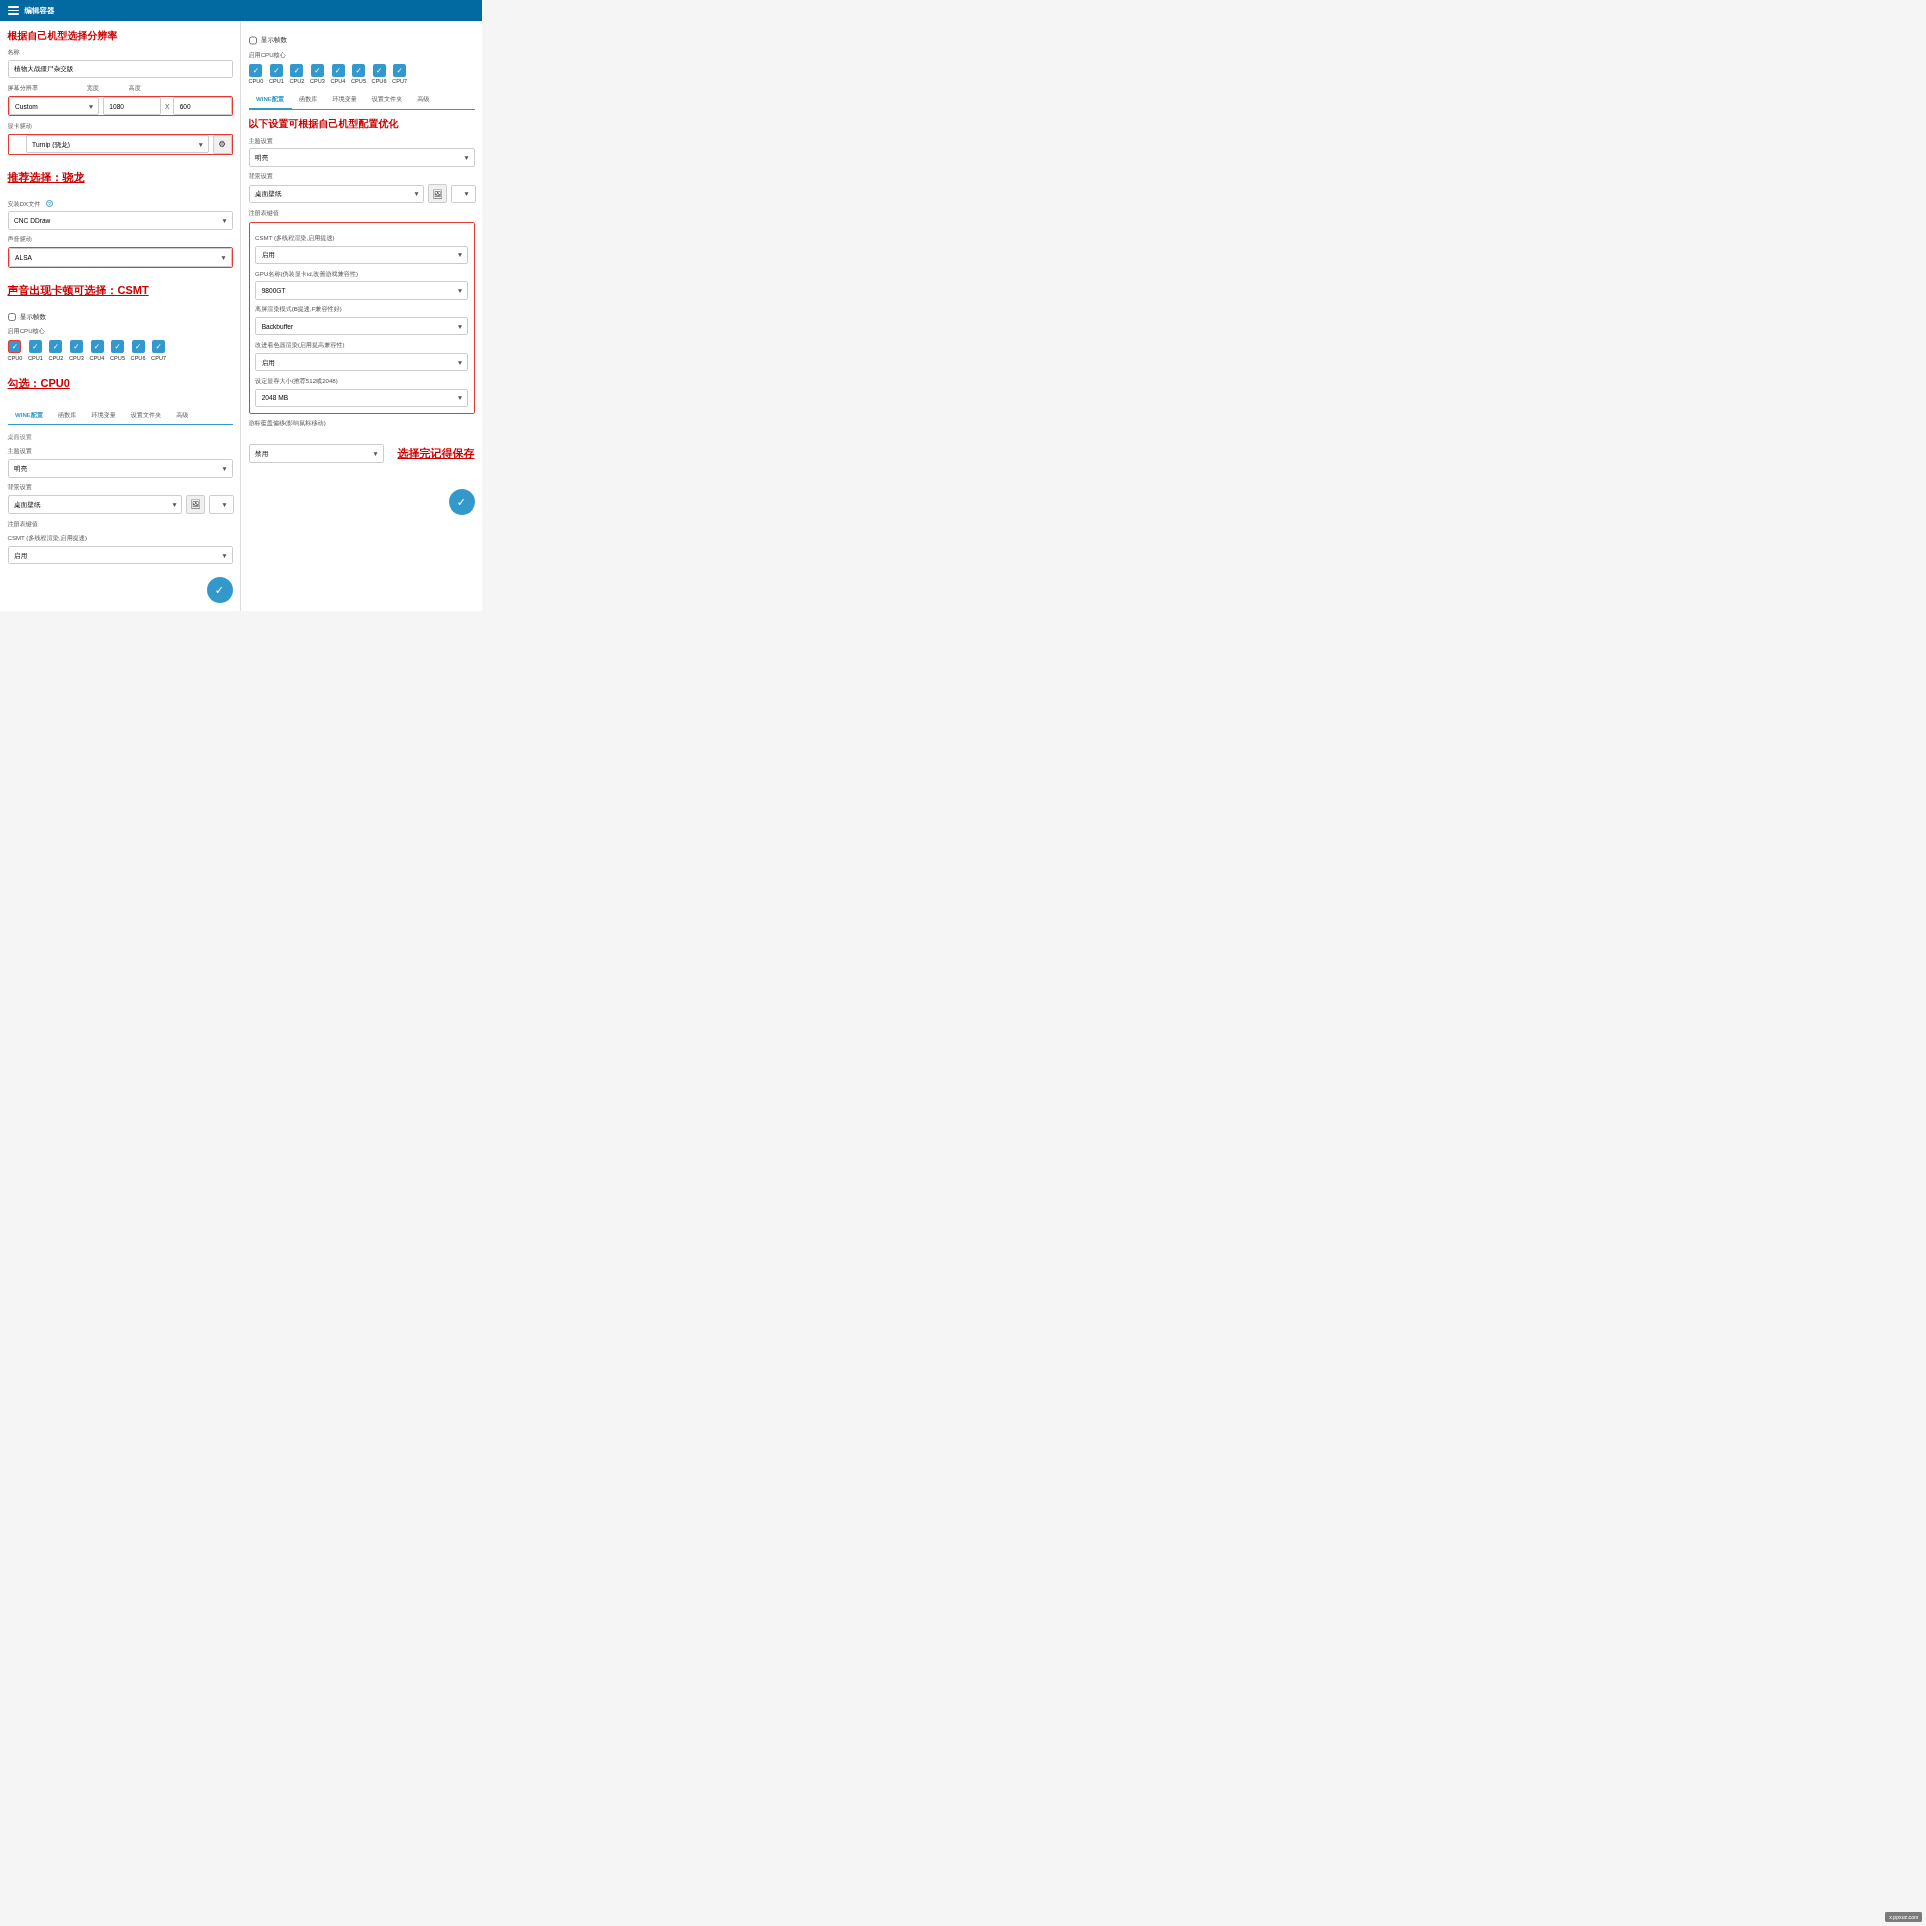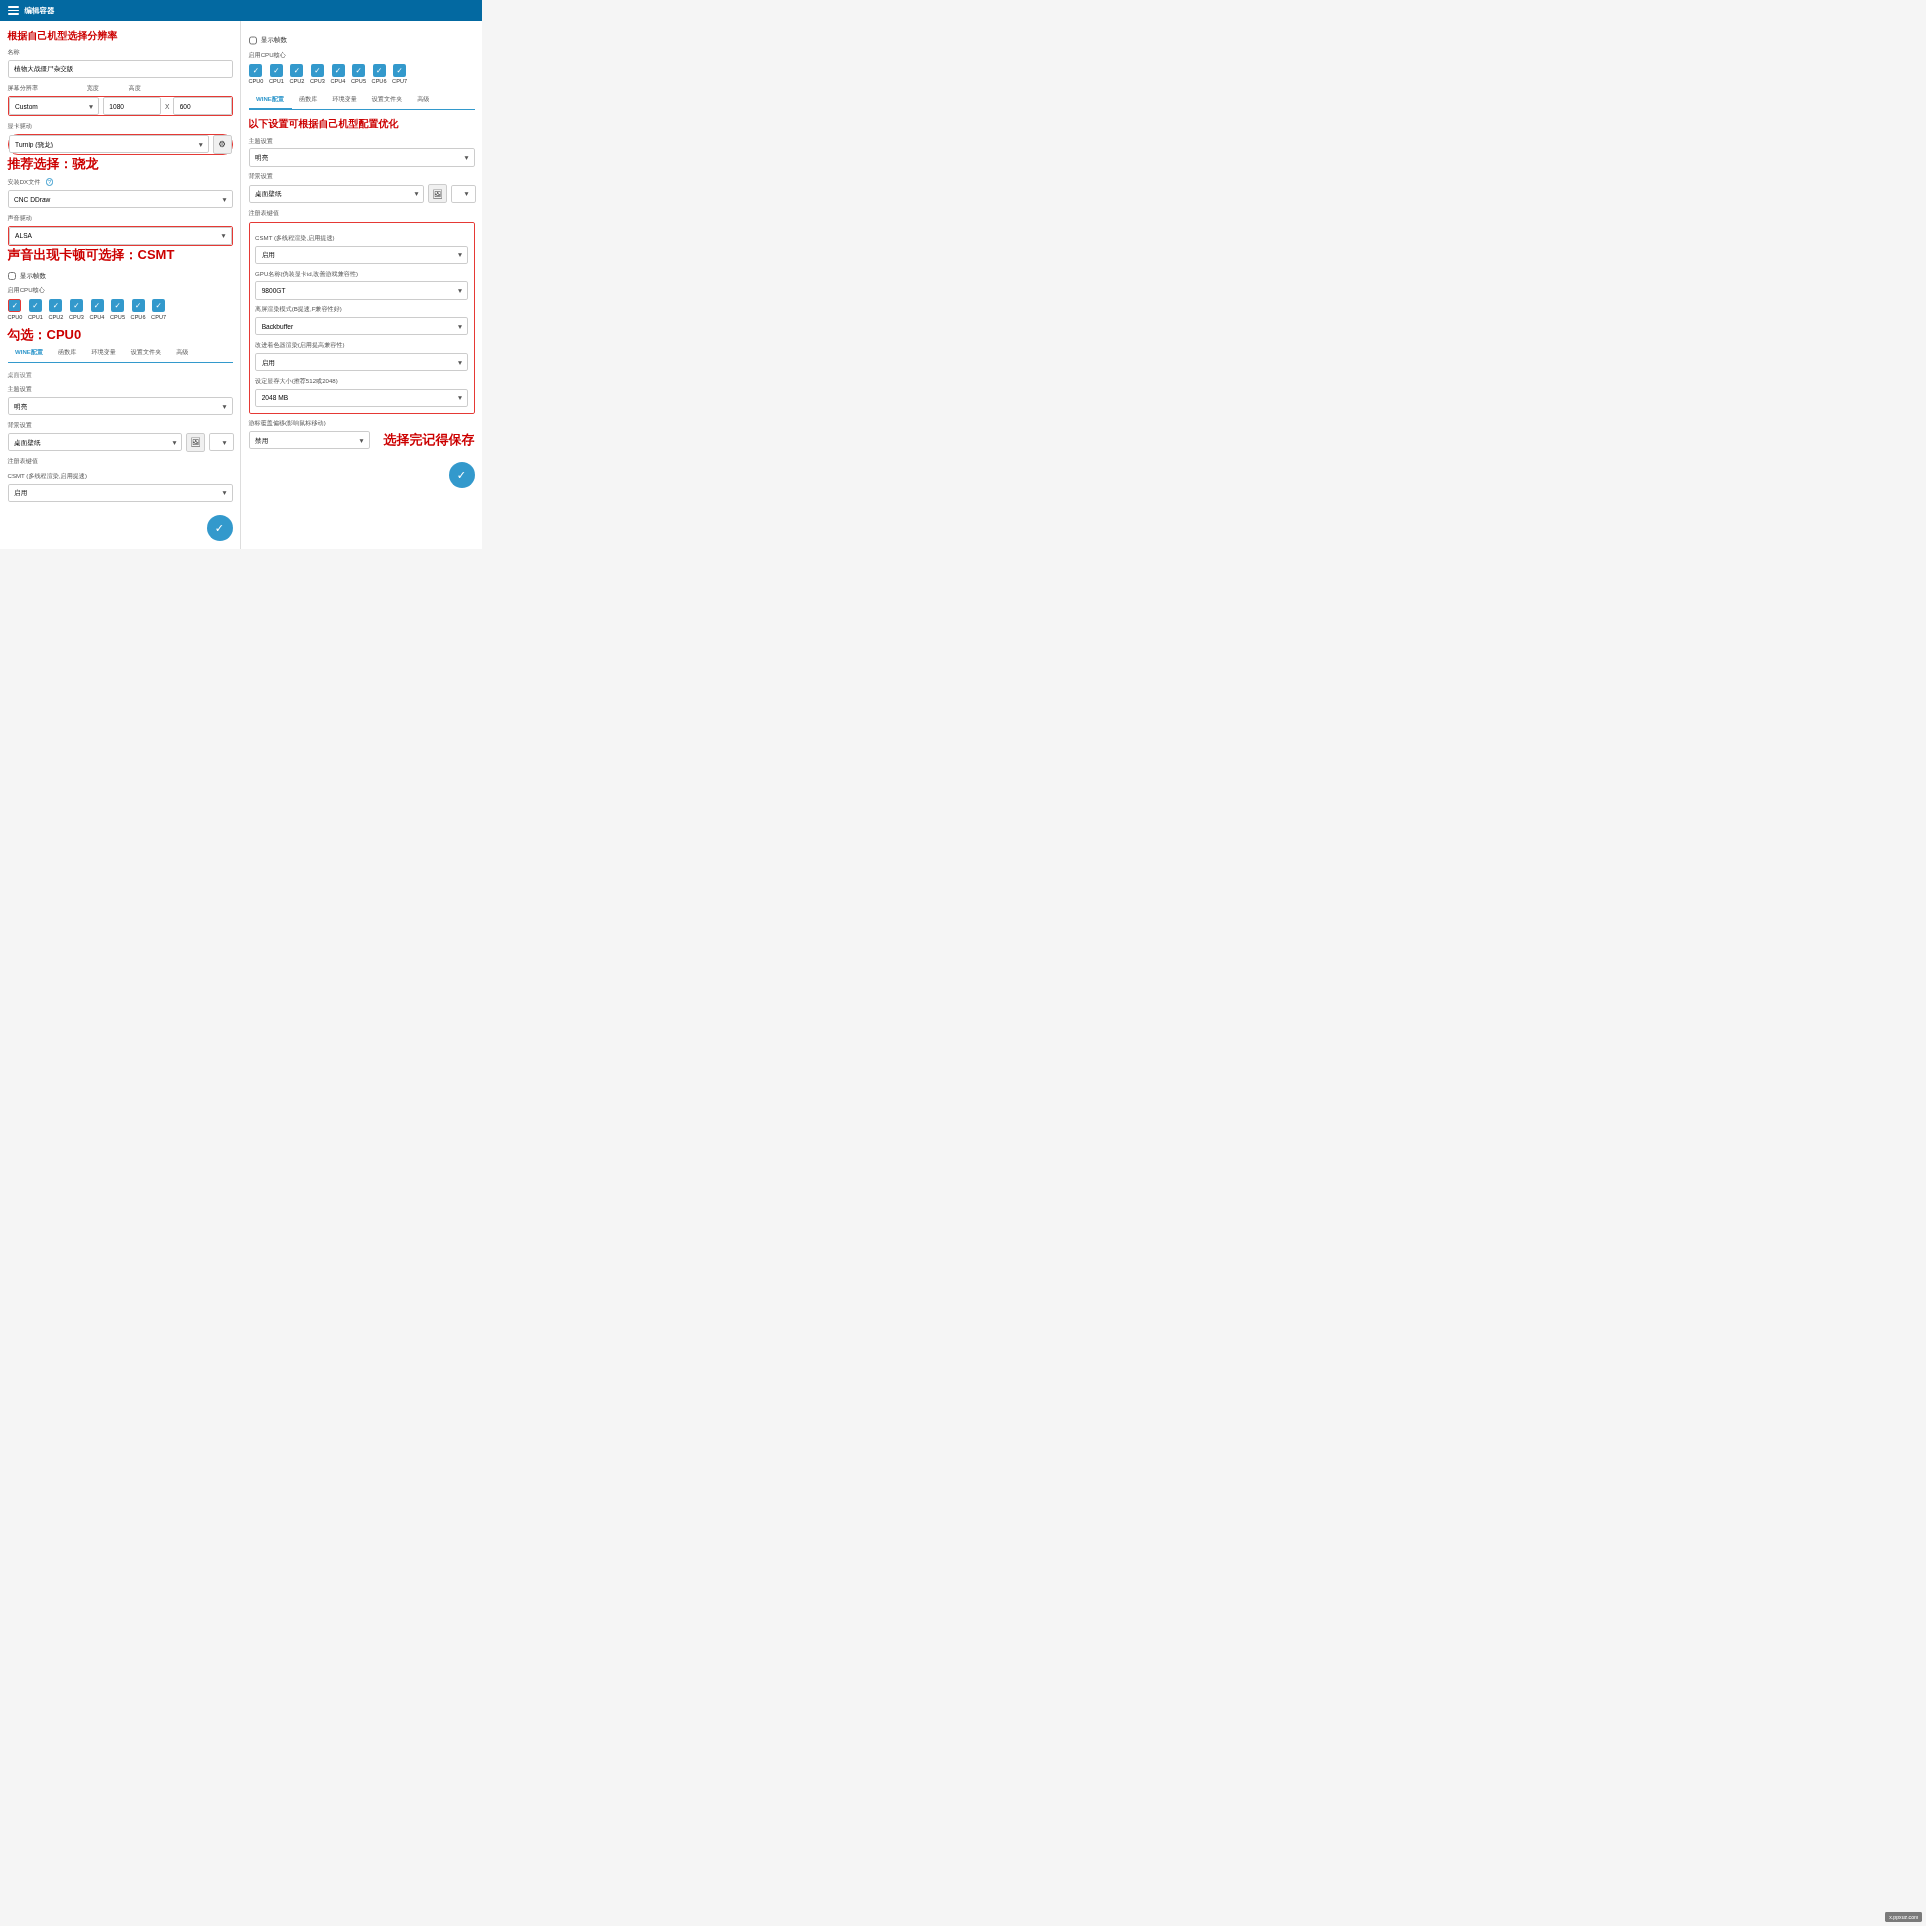--- a/index.html
+++ b/index.html
@@ -211,41 +211,43 @@
       align-items: center;
       justify-content: center;
       color: white;
       font-size: 11.3px;
       cursor: pointer;
       float: right;
       margin-top: 5.6px;
     }
     .note-text {
       color: #cc0000;
-      font-size: 13px;
+      font-size: 11px;
       font-weight: bold;
-      margin: 0 0;
+      margin: 15px 0;
+      text-decoration: underline;
     }
     .watermark {
       position: fixed;
       bottom: 3.8px;
       right: 3.8px;
       background: rgba(0,0,0,0.5);
       color: white;
       padding: 1.9px 3.8px;
       font-size: 5.2px;
       border-radius: 1.4px;
     }
     .res-input-box {
       border: 0.9px solid #e53935;
       border-radius: 1.9px;
     }
     .driver-box {
       border: 0.9px solid #e53935;
-      border-radius: 10px;
+      border-radius: 1px;
+      padding-left: 17px;
     }
     .audio-box {
       border: 0.9px solid #e53935;
       border-radius: 1.9px;
     }
     .cpu0-box {
       border: 0.9px solid #e53935;
       border-radius: 1.9px;
       padding: 1.9px;
     }

